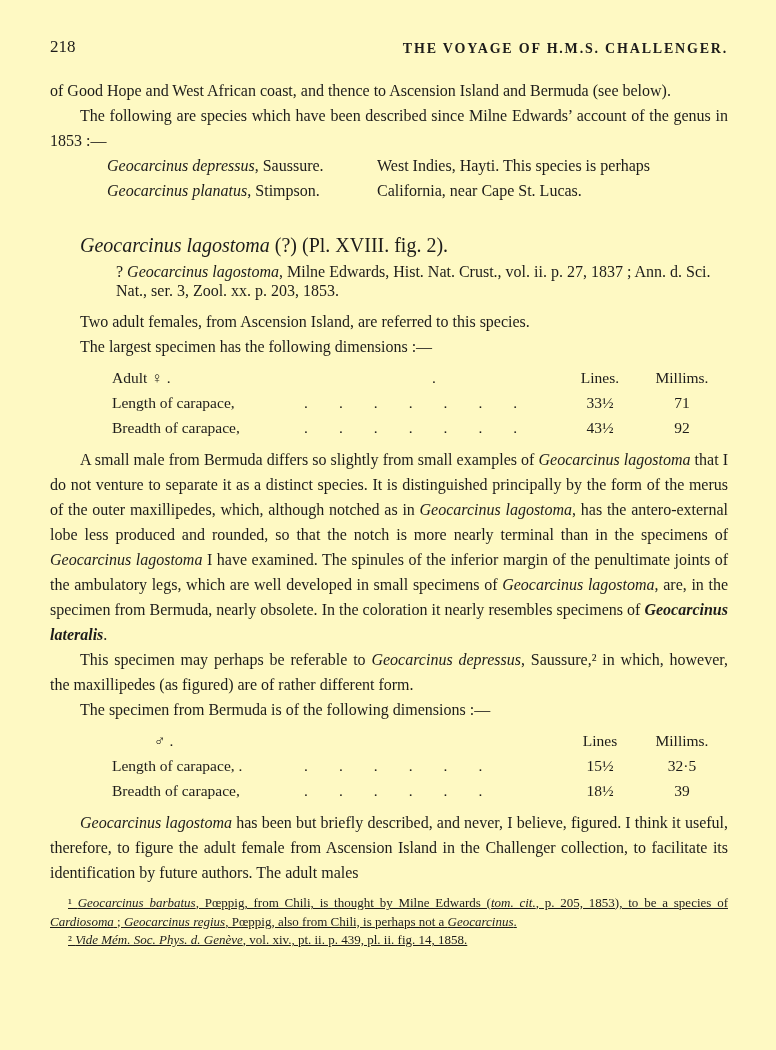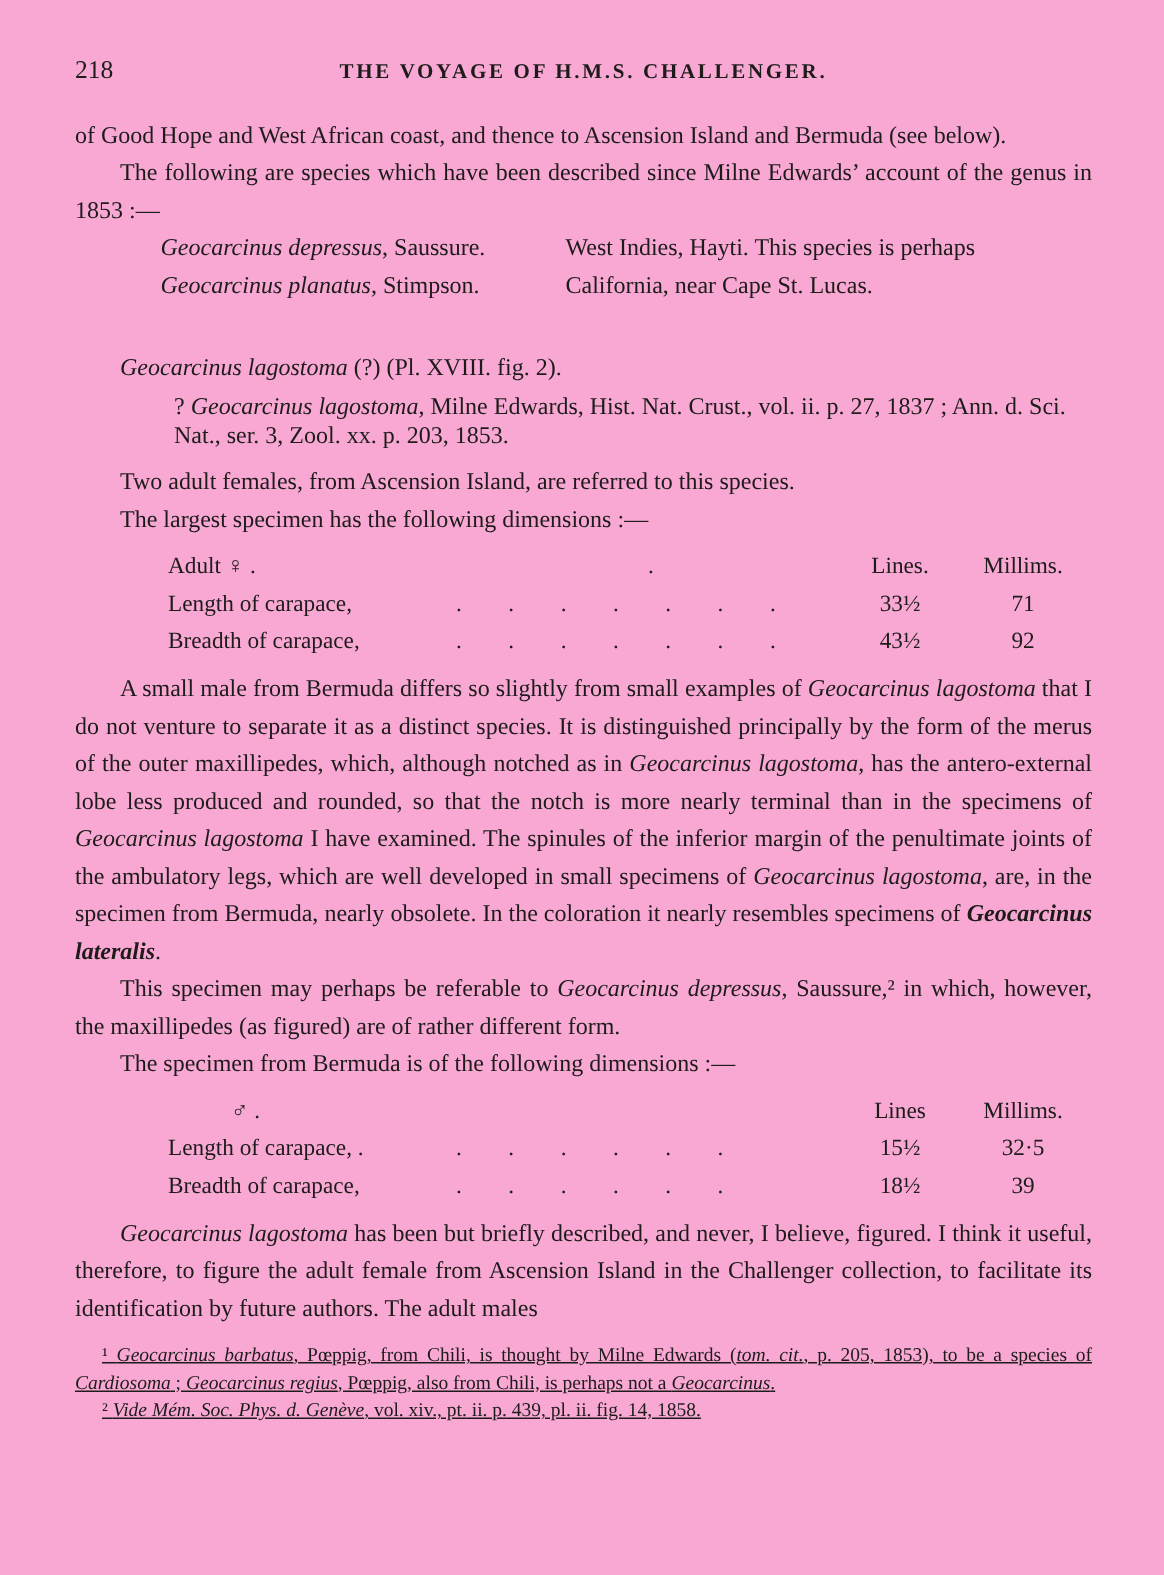--- a/index.html
+++ b/index.html
@@ -4,49 +4,49 @@
 <style>
   html, body { margin: 0; padding: 0; }
   body {
     width: 776px; height: 1050px;
     background: #f3f2ee;
     font-family: "Liberation Serif", "DejaVu Serif", serif;
   }
   .page {
     width: 776px; height: 1050px;
     box-sizing: border-box;
-    background: #f9a8d4;
+    background: #fef9c3;
     color: #1d1c1a;
     padding: 34px 48px 16px 50px;
     overflow: hidden;
     font-size: 16px;
     line-height: 25px;
   }
   
   .runhead { position: relative; height: 26px; margin-bottom: 18px; }
   .pagenum { position: absolute; left: 0; top: 0; font-size: 17px; }
   .runtitle {
     position: absolute; left: 0; right: 0; top: 2px;
-    text-align: center; font-size: 14px; font-weight: bold;
+    text-align: right; font-size: 14px; font-weight: bold;
     letter-spacing: 1.8px;
   }
   
   .para { margin: 0; text-align: justify; }
   .indent { text-indent: 30px; }
   .noindent { text-indent: 0; }
   
   .species-list { margin: 0 0 0 57px; }
   .species-row { display: flex; }
   .species-name { flex: none; width: 270px; }
   .species-loc { flex: 1; }
   .species-cont { margin-left: 30px; }
   
   .section-heading {
     margin: 30px 0 4px 30px;
-    font-size: 16px; font-weight: normal; line-height: 25px;
+    font-size: 20px; font-weight: normal; line-height: 25px;
   }
   .synonymy { font-size: 16px; line-height: 19px; margin: 2px 0 9px 66px; }
   .synonymy p { margin: 0; }
   .syn-line2 { margin-left: 20px; }
   
   .dim-table { margin: 6px 0 7px 62px; font-size: 15.5px; }
   .dim-row { display: flex; align-items: baseline; line-height: 25px; }
   .dim-label { flex: none; width: 192px; }
   .male-label { padding-left: 42px; box-sizing: border-box; }
   .dim-leader { flex: 1; overflow: hidden; white-space: nowrap; }

